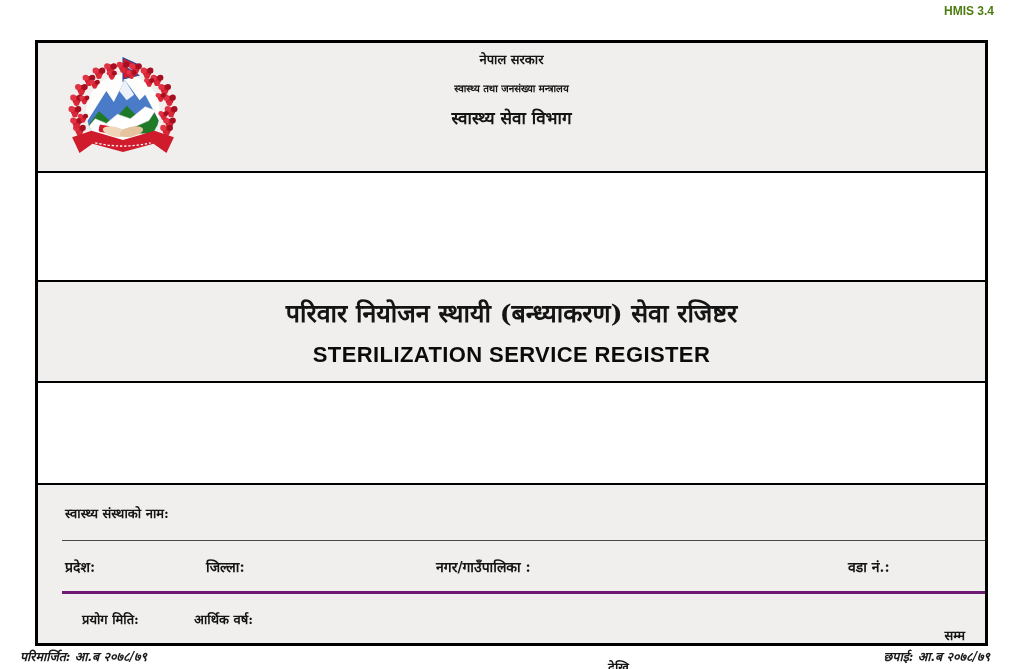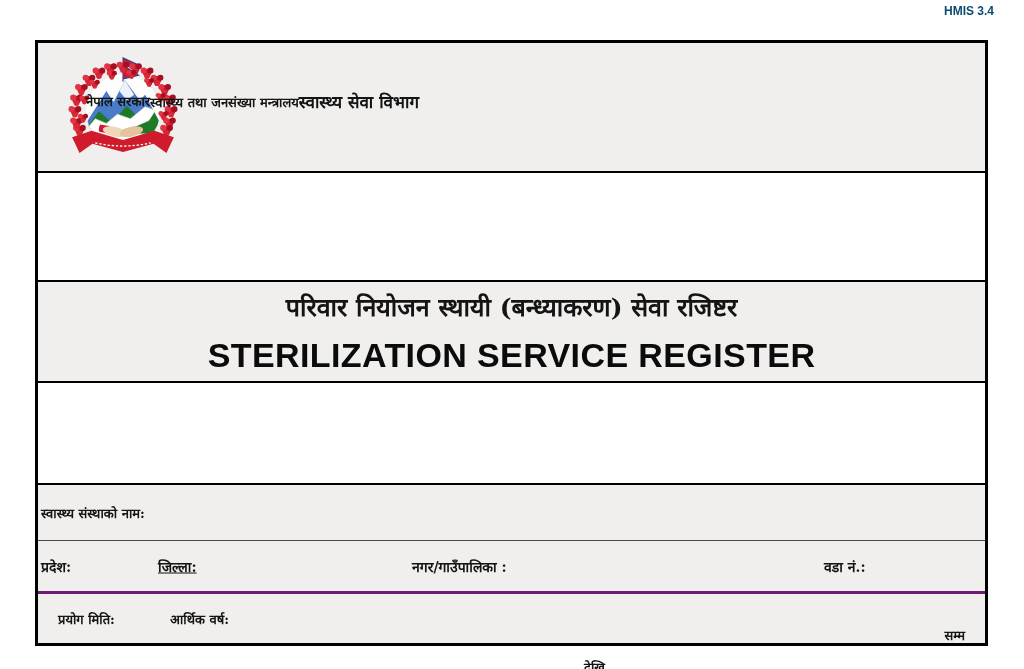--- a/index.html
+++ b/index.html
@@ -1,49 +1,49 @@
 <!DOCTYPE html>
 <html><head>
 <meta charset="utf-8">
 <style>
   html,body{margin:0;padding:0;background:#fff;}
   .page{position:relative;width:1024px;height:669px;background:#ffffff;overflow:hidden;
         font-family:"DejaVu Serif", serif;color:#141414;}
   .hmis{position:absolute;top:4px;right:30px;font-family:"Liberation Sans",sans-serif;
-        font-weight:bold;font-size:12px;color:#0c4a6e;}
+        font-weight:bold;font-size:12px;color:#4d7c0f;}
   .box{position:absolute;left:35px;top:40px;width:947px;height:600px;border:3px solid #000;background:#fff;}
 
   
   .header-band{position:absolute;top:0;left:0;right:0;height:128px;background:#f0efed;border-bottom:2px solid #000;}
   .emblem{position:absolute;left:20px;top:11px;width:130px;height:111px;}
-  .h-lines{position:absolute;left:0;right:0;top:0;height:100%;display:flex;
-           align-items:center;box-sizing:border-box;margin-left:48px;}
+  .h-lines{position:absolute;left:0;right:0;top:0;height:100%;display:flex;flex-direction:column;
+           align-items:center;padding-top:7px;box-sizing:border-box;}
   .h-l1{font-size:13px;font-weight:bold;margin-bottom:13px;}
-  .h-l2{font-size:13px;font-weight:bold;margin-bottom:11px;}
+  .h-l2{font-size:10px;font-weight:bold;margin-bottom:11px;}
   .h-l3{font-size:17px;font-weight:bold;margin-bottom:12px;}
   .h-l4{font-size:19px;font-weight:bold;}
 
   
   .title-band{position:absolute;top:237px;left:0;right:0;height:99px;background:#f0efed;
               border-top:2px solid #000;border-bottom:2px solid #000;
               display:flex;flex-direction:column;align-items:center;justify-content:center;gap:13px;}
   .t-np{font-size:25px;font-weight:bold;}
-  .t-en{font-family:"Liberation Sans",sans-serif;font-size:34px;font-weight:bold;letter-spacing:.4px;color:#0b0b0b;}
+  .t-en{font-family:"Liberation Sans",sans-serif;font-size:22px;font-weight:bold;letter-spacing:.4px;color:#0b0b0b;}
 
   
-  .info{position:absolute;top:440px;left:0;right:0;bottom:0;background:#f0efed;border-top:2px solid #000;}
+  .info{position:absolute;top:440px;left:0;right:0;bottom:0;background:#f0efed;border-top:2px solid #000;padding-left:24px;}
   .row{position:relative;box-sizing:border-box;}
   .r1{height:56px;border-bottom:1px solid #4a4a4a;}
   .r2{height:53px;border-bottom:3px solid #701a75;}
   .r3{height:49px;}
   .lbl{position:absolute;top:50%;transform:translateY(-50%);font-weight:bold;font-size:13px;white-space:nowrap;}
   .r2 .lbl{font-size:14px;}
   .pos-facility{left:3px;}
   .pos-province{left:3px;}
-  .pos-district{left:120px;text-decoration:underline;}
+  .pos-district{left:144px;}
   .pos-municipality{left:374px;}
   .pos-ward{left:786px;}
   .pos-usedate{left:20px;}
   .pos-fy{left:132px;}
   .pos-from{left:546px;margin-top:48px;}
   .pos-to{right:20px;left:auto;margin-top:16px;}
 
   
   .footer{position:absolute;top:648px;left:20px;right:34px;display:flex;justify-content:space-between;
           font-style:italic;font-weight:bold;font-size:12.5px;color:#1a1a1a;}
@@ -139,14 +139,18 @@
       <div class="row r3">
         <span class="lbl pos-usedate">प्रयोग मिति:</span>
         <span class="lbl pos-fy">आर्थिक वर्ष:</span>
         <span class="lbl pos-from">देखि</span>
         <span class="lbl pos-to">सम्म</span>
       </div>
     </div>
 
   </div>
 
+  <div class="footer">
+    <span>परिमार्जित: आ.ब २०७८/७९</span>
+    <span>छपाई: आ.ब २०७८/७९</span>
+  </div>
 
 </div>
 
 </body></html>

